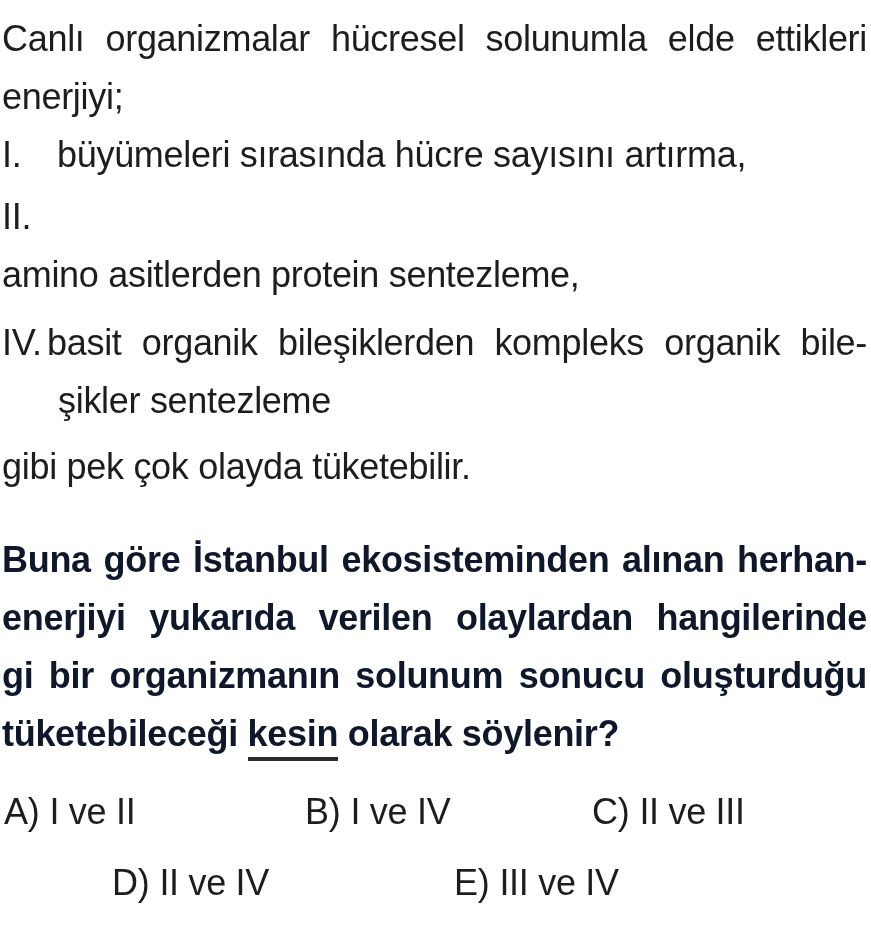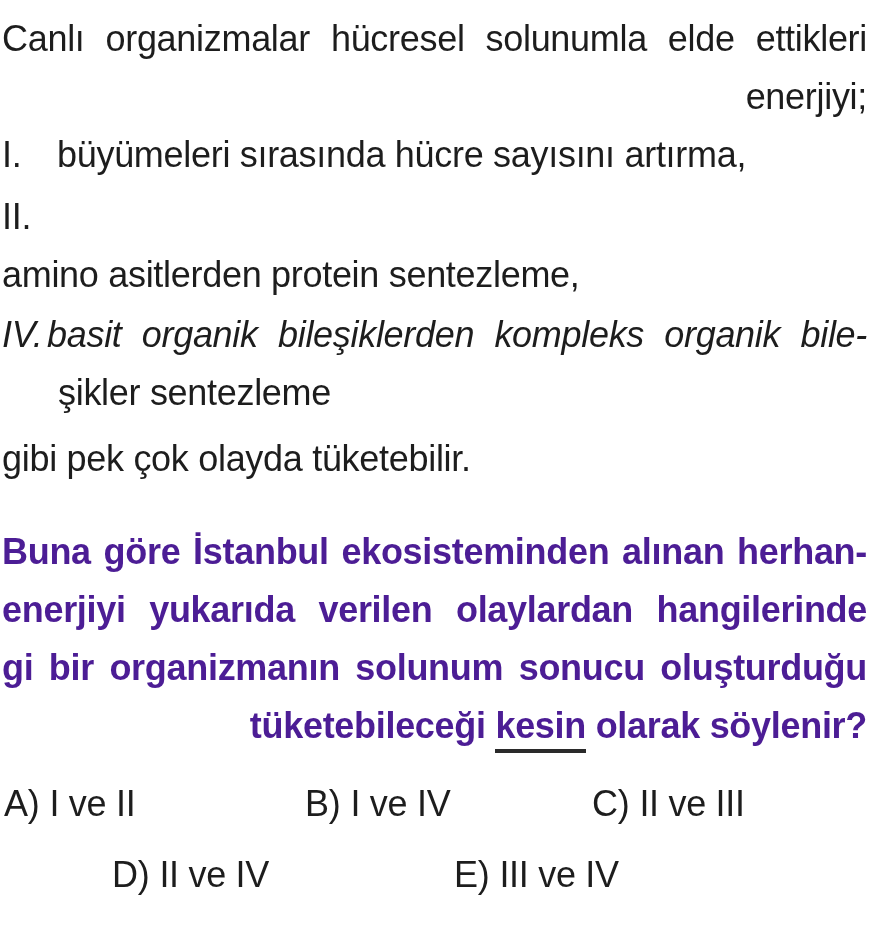--- a/index.html
+++ b/index.html
@@ -16,42 +16,42 @@
     line-height: 58px;
     letter-spacing: -0.3px;
     color: #1d1d1d;
   }
   .page {
     width: 871px;
     height: 931px;
     padding: 0 4px 0 2px;
     box-sizing: border-box;
   }
-  .line { display: block; white-space: nowrap; text-align: right; }
+  .line { display: block; white-space: nowrap; }
   .just {
     white-space: normal;
     text-align: justify;
     text-align-last: justify;
     text-justify: inter-word;
   }
   .intro { margin-top: 10px; }
   .li { display: flex; }
   .li .num { flex: none; width: 55px; }
   .li.iv .num { width: 45px; }
   .li .body { flex: 1 1 auto; min-width: 0; }
   .li-i   { margin-top: 0; }
   .li-ii  { margin-top: 4px; flex-direction: column; }
   .li-iii { margin-top: 2px; }
-  .li-iv  { margin-top: 2px; font-style: italic; }
+  .li-iv  { margin-top: 10px; }
   .cont { padding-left: 56px; }
   .outro { margin-top: 8px; }
   .stem {
     margin-top: 35px;
     font-weight: bold;
-    color: #4c1d95;
+    color: #0f172a;
   }
   .uline {
     border-bottom: 4px solid #2a2a2a;
     padding-bottom: 3px;
   }
   .opts-row {
     position: relative;
     height: 58px;
   }
   .opts-row-1 { margin-top: 20px; }

